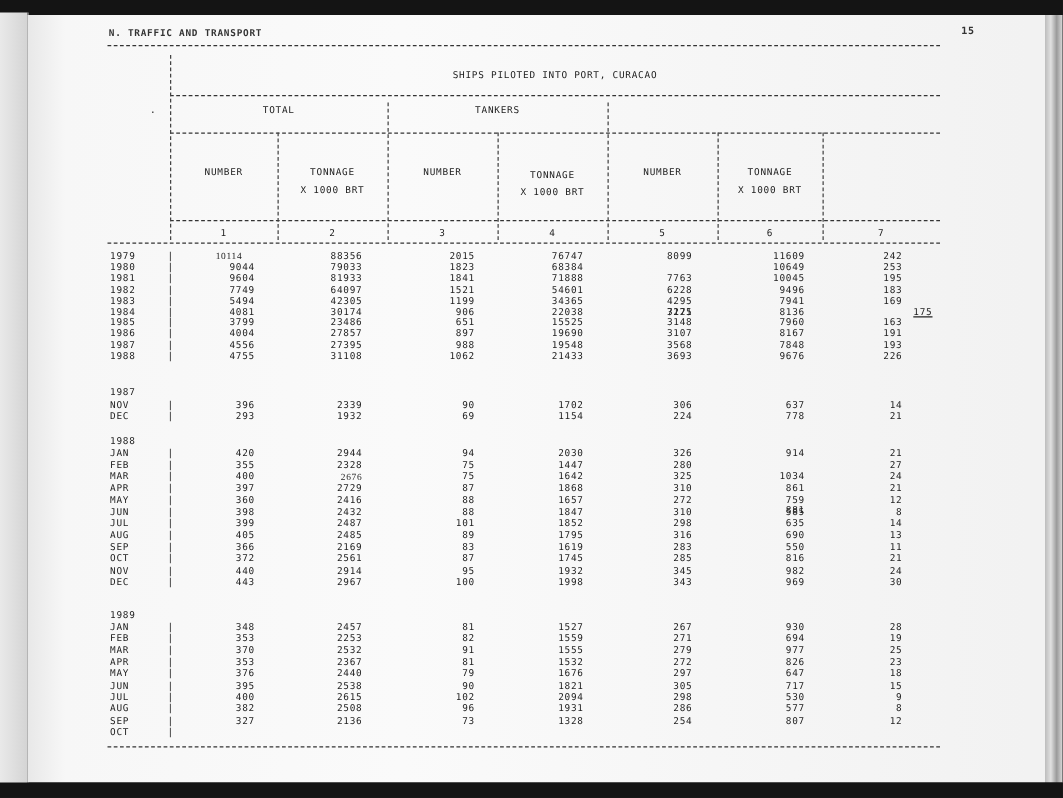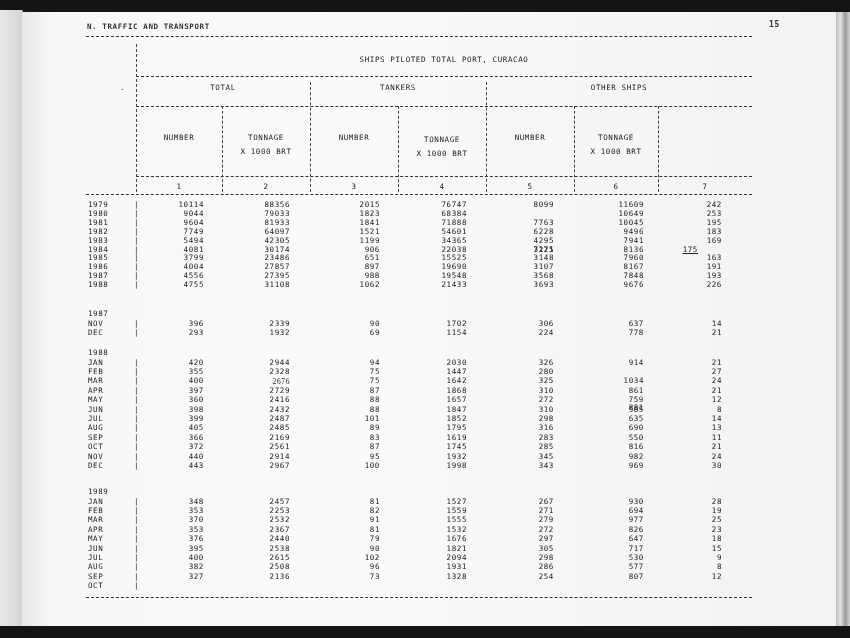--- a/index.html
+++ b/index.html
@@ -44,43 +44,42 @@
     <div class="dash" style="left: 114px; top: 164px; width: 616px;"></div>
     <div class="dash" style="left: 64px; top: 182px; width: 666px;"></div>
     <div class="dash" style="left: 64px; top: 585px; width: 666px;"></div>
     <div class="vbar" style="left: 114px; top: 32px; height: 148px;"></div>
     <div class="vbar" style="left: 200px; top: 94px; height: 86px;"></div>
     <div class="vbar" style="left: 288px; top: 70px; height: 110px;"></div>
     <div class="vbar" style="left: 376px; top: 94px; height: 86px;"></div>
     <div class="vbar" style="left: 464px; top: 70px; height: 110px;"></div>
     <div class="vbar" style="left: 552px; top: 94px; height: 86px;"></div>
     <div class="vbar" style="left: 636px; top: 94px; height: 86px;"></div>
-    <div class="lbl" style="left: 114px; top: 43px; width: 616px; text-align: center;">SHIPS PILOTED TOTAL PORT, CURACAO</div>
+    <div class="lbl" style="left: 114px; top: 43px; width: 616px; text-align: center;">SHIPS PILOTED INTO PORT, CURACAO</div>
     <div class="lbl" style="left: 114px; top: 71px; width: 174px; text-align: center;">TOTAL</div>
     <div class="lbl" style="left: 288px; top: 71px; width: 176px; text-align: center;">TANKERS</div>
-    <div class="lbl" style="left: 464px; top: 71px; width: 266px; text-align: center;">OTHER SHIPS</div>
     <div class="lbl" style="left: 114px; top: 119px; width: 86px; text-align: center; line-height: 14px;">NUMBER</div>
     <div class="lbl" style="left: 114px; top: 170px; width: 86px; text-align: center;">1</div>
     <div class="lbl" style="left: 200px; top: 119px; width: 88px; text-align: center; line-height: 14px;">TONNAGE
 X 1000 BRT</div>
     <div class="lbl" style="left: 200px; top: 170px; width: 88px; text-align: center;">2</div>
     <div class="lbl" style="left: 288px; top: 119px; width: 88px; text-align: center; line-height: 14px;">NUMBER</div>
     <div class="lbl" style="left: 288px; top: 170px; width: 88px; text-align: center;">3</div>
     <div class="lbl" style="left: 376px; top: 121px; width: 88px; text-align: center; line-height: 14px;">TONNAGE
 X 1000 BRT</div>
     <div class="lbl" style="left: 376px; top: 170px; width: 88px; text-align: center;">4</div>
     <div class="lbl" style="left: 464px; top: 119px; width: 88px; text-align: center; line-height: 14px;">NUMBER</div>
     <div class="lbl" style="left: 464px; top: 170px; width: 88px; text-align: center;">5</div>
     <div class="lbl" style="left: 552px; top: 119px; width: 84px; text-align: center; line-height: 14px;">TONNAGE
 X 1000 BRT</div>
     <div class="lbl" style="left: 552px; top: 170px; width: 84px; text-align: center;">6</div>
     <div class="lbl" style="left: 636px; top: 170px; width: 94px; text-align: center;">7</div>
     <div class="lbl" style="left: 66px; top: 188px;">1979</div>
     <div class="lbl" style="left: 112px; top: 188px;">|</div>
-    <div class="num" style="left: 122px; top: 188px; width: 60px;">10114</div>
+    <div class="num" style="left: 112px; top: 188px; width: 60px; font-family: Liberation Serif, serif;">10114</div>
     <div class="num" style="left: 208px; top: 188px; width: 60px;">88356</div>
     <div class="num" style="left: 298px; top: 188px; width: 60px;">2015</div>
     <div class="num" style="left: 385px; top: 188px; width: 60px;">76747</div>
     <div class="num" style="left: 472px; top: 188px; width: 60px;">8099</div>
     <div class="num" style="left: 562px; top: 188px; width: 60px;">11609</div>
     <div class="num" style="left: 640px; top: 188px; width: 60px;">242</div>
     <div class="lbl" style="left: 66px; top: 196.9px;">1980</div>
     <div class="lbl" style="left: 112px; top: 196.9px;">|</div>
     <div class="num" style="left: 122px; top: 196.9px; width: 60px;">9044</div>
     <div class="num" style="left: 208px; top: 196.9px; width: 60px;">79033</div>
@@ -117,21 +116,21 @@
     <div class="num" style="left: 562px; top: 223.6px; width: 60px;">7941</div>
     <div class="num" style="left: 640px; top: 223.6px; width: 60px;">169</div>
     <div class="lbl" style="left: 66px; top: 232.5px;">1984</div>
     <div class="lbl" style="left: 112px; top: 232.5px;">|</div>
     <div class="num" style="left: 122px; top: 232.5px; width: 60px;">4081</div>
     <div class="num" style="left: 208px; top: 232.5px; width: 60px;">30174</div>
     <div class="num" style="left: 298px; top: 232.5px; width: 60px;">906</div>
     <div class="num" style="left: 385px; top: 232.5px; width: 60px;">22038</div>
     <div class="num" style="left: 472px; top: 232.5px; width: 60px;">3175</div>
     <div class="num" style="left: 562px; top: 232.5px; width: 60px;">8136</div>
-    <div class="num" style="left: 616px; top: 232.5px; width: 60px; text-decoration: underline;">175</div>
+    <div class="num" style="left: 664px; top: 232.5px; width: 60px; text-decoration: underline;">175</div>
     <div class="lbl" style="left: 66px; top: 241.4px;">1985</div>
     <div class="lbl" style="left: 112px; top: 241.4px;">|</div>
     <div class="num" style="left: 122px; top: 241.4px; width: 60px;">3799</div>
     <div class="num" style="left: 208px; top: 241.4px; width: 60px;">23486</div>
     <div class="num" style="left: 298px; top: 241.4px; width: 60px;">651</div>
     <div class="num" style="left: 385px; top: 241.4px; width: 60px;">15525</div>
     <div class="num" style="left: 472px; top: 241.4px; width: 60px;">3148</div>
     <div class="num" style="left: 562px; top: 241.4px; width: 60px;">7960</div>
     <div class="num" style="left: 640px; top: 241.4px; width: 60px;">163</div>
     <div class="lbl" style="left: 66px; top: 250.3px;">1986</div>

